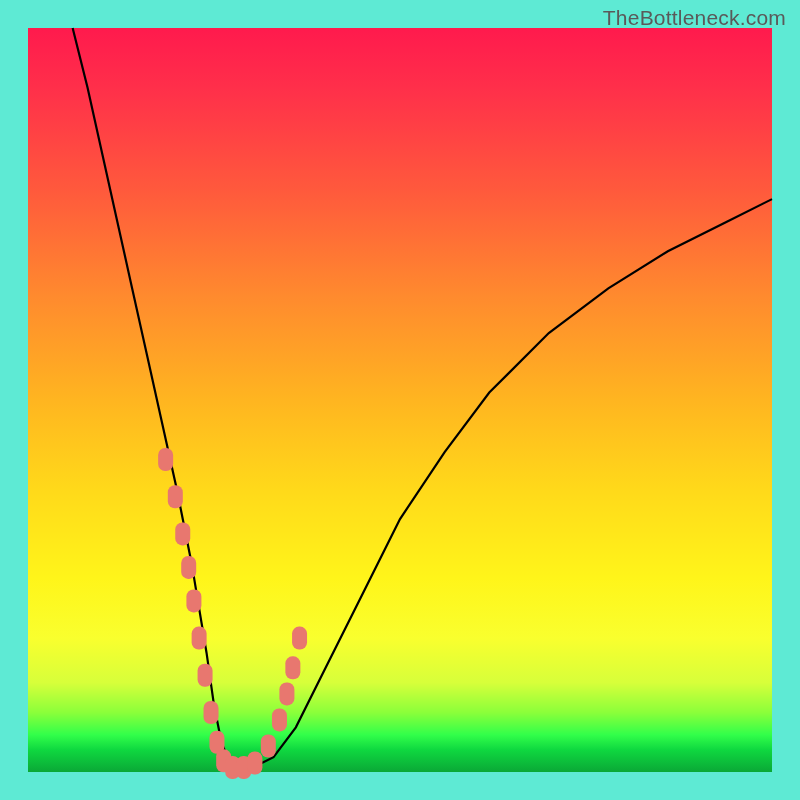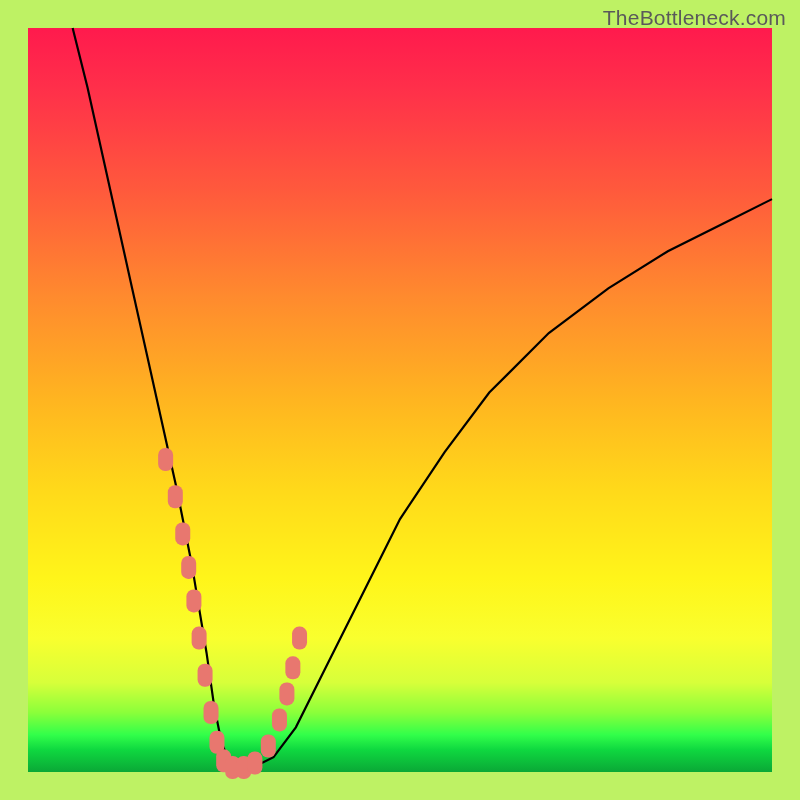--- a/index.html
+++ b/index.html
@@ -7,21 +7,21 @@
     padding: 0;
     width: 800px;
     height: 800px;
     overflow: hidden;
     background: #000;
     font-family: Arial, Helvetica, sans-serif;
   }
   .frame {
     position: absolute;
     inset: 0;
-    background: #bef264;
+    background: #5eead4;
     padding-left: 32px;
   }
   .plot-area {
     position: absolute;
     left: 28px;
     top: 28px;
     width: 744px;
     height: 744px;
     
     background: linear-gradient(

